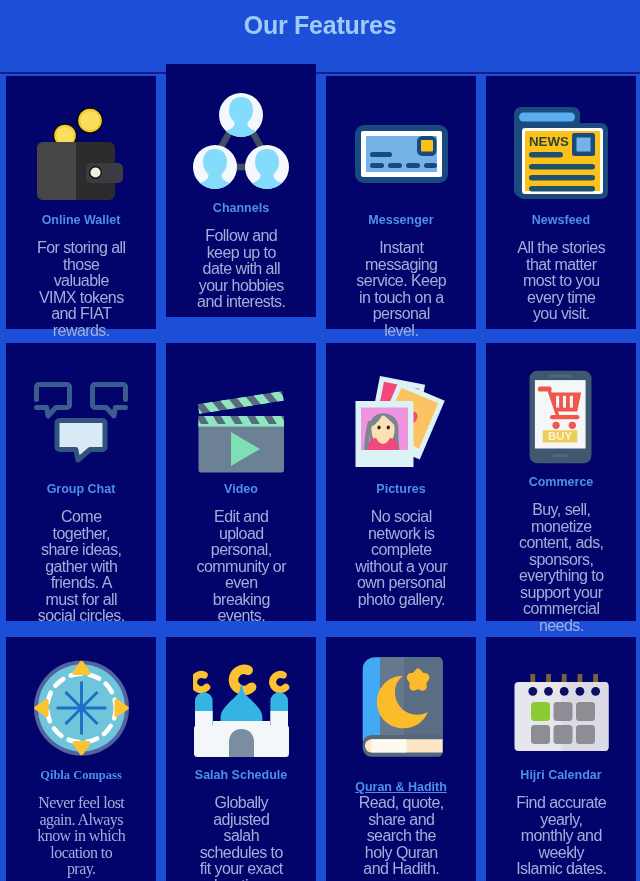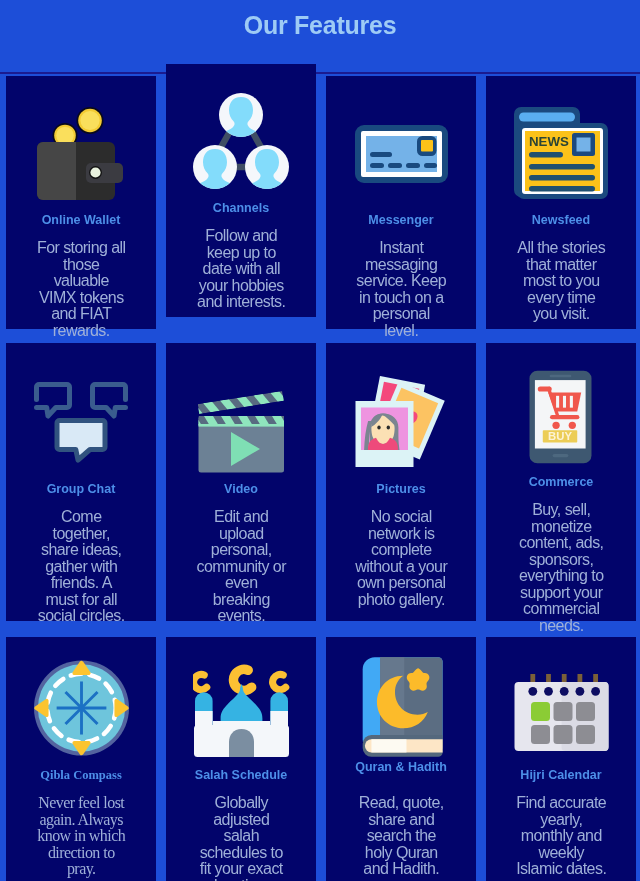--- a/index.html
+++ b/index.html
@@ -267,21 +267,21 @@
   </g>
   <g fill="#fbc430" stroke="#fbc430" stroke-width="3.4" stroke-linejoin="round">
     <polygon points="47.5,6 54,15.5 41,15.5"></polygon>
     <polygon points="47.5,88 54,78.5 41,78.5"></polygon>
     <polygon points="6.5,47 16,40.5 16,53.5"></polygon>
     <polygon points="88.5,47 79,40.5 79,53.5"></polygon>
   </g>
 </svg>
         </div>
         <div class="ctitle" data-name="feature-card-title" style="top: 132px;">Qibla Compass</div>
-        <div class="cdesc" data-name="feature-card-description" style="top: 158px;">Never feel lost again. Always know in which direction to pray.</div>
+        <div class="cdesc" data-name="feature-card-description" style="top: 158px;">Never feel lost again. Always know in which location to pray.</div>
       </div>
       <div class="card" data-name="feature-card" style="left: 166px; top: 637px; height: 244px;">
         <div class="iconwrap" data-name="mosque-icon-wrap" style="top: 0px; height: 121px;">
           <svg viewBox="0 0 97 95" width="97" height="95" data-name="mosque-icon">
   <g fill="none" stroke="#fcc033" stroke-linecap="round">
     <path d="M55.1 7.2 A 10.5 10.5 0 1 0 58.6 24.2" stroke-width="9.6"></path>
     <path d="M11.2 12 A 7.6 7.6 0 1 0 13.7 24.3" stroke-width="7.2"></path>
     <path d="M90.2 12 A 7.6 7.6 0 1 0 92.7 24.3" stroke-width="7.2"></path>
   </g>
 
@@ -306,21 +306,21 @@
   <path d="M5 13 a11 11 0 0 1 11 -11 h58 a4 4 0 0 1 4 4 v78 a4 4 0 0 1 -4 4 h-58 a11 11 0 0 1 -11 -11 Z" fill="#41a9f5"></path>
   <path d="M21 2 h53 a4 4 0 0 1 4 4 v78 a4 4 0 0 1 -4 4 h-53 Z" fill="#5b6d82"></path>
   <rect x="21" y="2" width="22" height="86" fill="#66788d"></rect>
   <path d="M5 81 a8 8 0 0 1 8 -8 h65 v16 a4 4 0 0 1 -4 4 h-61 a8 8 0 0 1 -8 -8 Z" fill="#54687d"></path>
   <path d="M13 77 h65 v12 h-65 a6 6 0 0 1 0 -12 Z" fill="#fde6c6"></path>
   <rect x="13" y="77" width="32" height="12" fill="#fdfaf2"></rect>
   <path d="M42 19 c -14.5 0 -24 11.5 -24 24 c 0 13.5 10.5 24 24 24 c 10.5 0 19 -6 22.5 -15 c -2.5 1.5 -6 2.5 -9.5 2.5 c -11.5 0 -20.5 -9 -20.5 -20.5 c 0 -6 2.5 -11.5 7.5 -15 Z" fill="#fcbb2a"></path>
   <path d="M54.5 12 c 1.8 0 3.3 1 4.3 2.6 c 0.7 1.2 1.5 1.8 2.9 1.9 c 1.9 0.2 3.4 1 4 2.7 c 0.6 1.7 0 3.3 -1.3 4.7 c -1 1 -1.3 1.9 -1 3.3 c 0.4 1.8 0.2 3.5 -1.3 4.6 c -1.5 1.1 -3.1 0.9 -4.7 0.1 c -1.3 -0.6 -2.3 -0.6 -3.6 0 c -1.6 0.8 -3.2 1 -4.7 -0.1 c -1.5 -1.1 -1.7 -2.8 -1.3 -4.6 c 0.3 -1.4 0 -2.3 -1 -3.3 c -1.3 -1.4 -1.9 -3 -1.3 -4.7 c 0.6 -1.7 2.1 -2.5 4 -2.7 c 1.4 -0.1 2.2 -0.7 2.9 -1.9 c 1 -1.6 2.5 -2.6 4.3 -2.6 Z" fill="#fcbb2a"></path>
 </svg>
         </div>
-        <div class="ctitle" data-name="feature-card-title" style="top: 124px;">Quran &amp; Hadith</div>
+        <div class="ctitle" data-name="feature-card-title" style="top: 144px; text-decoration: underline;">Quran &amp; Hadith</div>
         <div class="cdesc" data-name="feature-card-description" style="top: 158px;">Read, quote, share and search the holy Quran and Hadith.</div>
       </div>
       <div class="card" data-name="feature-card" style="left: 486px; top: 637px; height: 244px;">
         <div class="iconwrap" data-name="calendar-icon-wrap" style="top: 0px; height: 114px;">
           <svg viewBox="0 0 95 80" width="95" height="80" data-name="calendar-icon">
   <g stroke="#7b6038" stroke-width="4.8" fill="none" stroke-linecap="butt">
     <line x1="18.8" y1="3" x2="18.8" y2="19"></line>
     <line x1="34.5" y1="3" x2="34.5" y2="19"></line>
     <line x1="50.2" y1="3" x2="50.2" y2="19"></line>
     <line x1="65.9" y1="3" x2="65.9" y2="19"></line>

